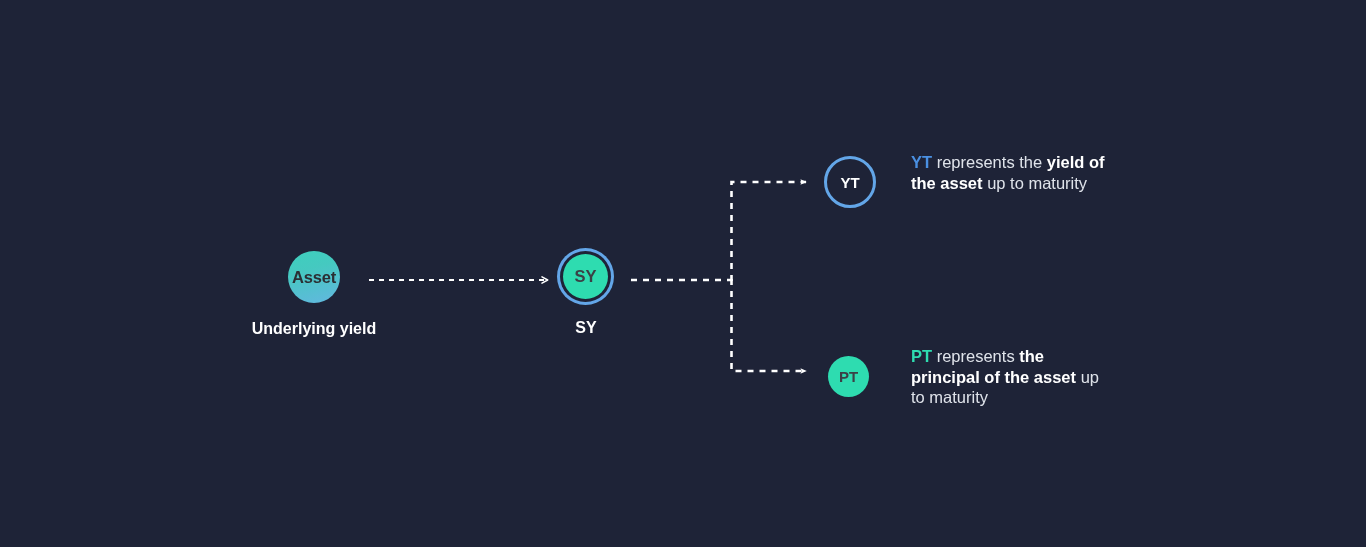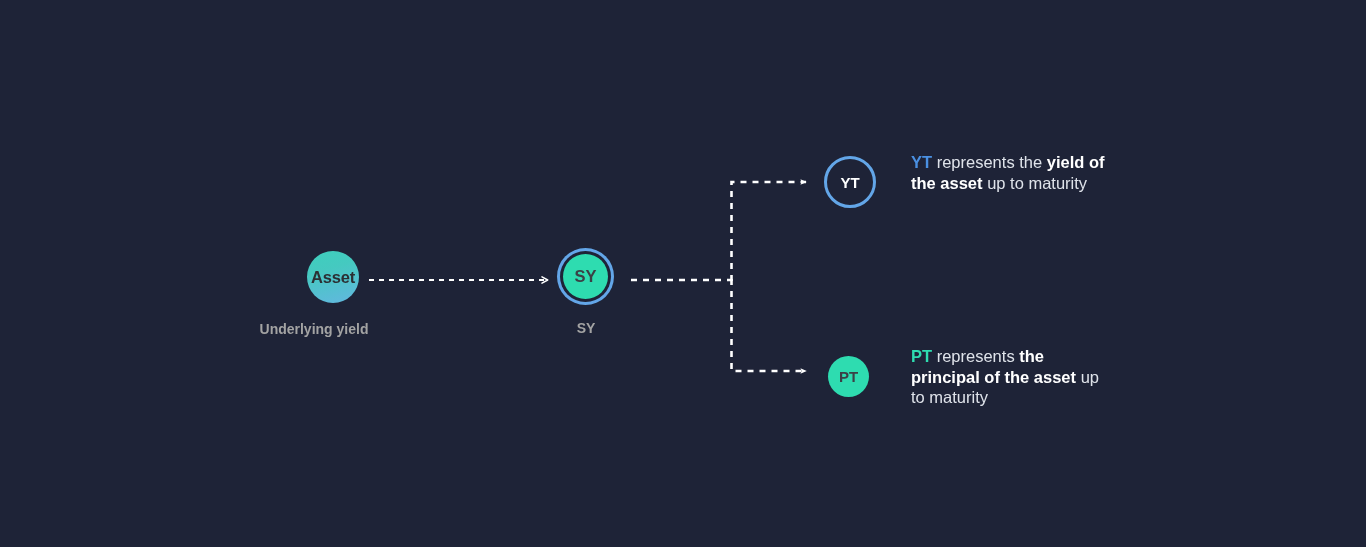--- a/index.html
+++ b/index.html
@@ -41,21 +41,20 @@
   
   #asset-node {
     left: 288px;
     top: 251px;
     width: 52px;
     height: 52px;
     background: linear-gradient(165deg, #3ecfbd 0%, #45c9c0 35%, #63b7e0 100%);
     color: #2b2f33;
     font-size: 16.5px;
     letter-spacing: -0.2px;
-    margin-left: 19px;
   }
 
   
   #sy-node {
     left: 563px;
     top: 254px;
     width: 45px;
     height: 45px;
     background: #2edcb0;
     color: #3b4046;
@@ -82,25 +81,25 @@
     width: 41px;
     height: 41px;
     background: #2edcb0;
     color: #3b4046;
     font-size: 15px;
   }
 
   
   .node-caption {
     position: absolute;
-    color: #a3a3a3;
+    color: #ffffff;
     font-weight: bold;
     text-align: center;
     line-height: 20px;
-    font-size: 14px;
+    font-size: 16px;
   }
   #asset-caption {
     left: 214px;
     top: 319px;
     width: 200px;
   }
   #sy-caption {
     left: 526px;
     top: 318px;
     width: 120px;

